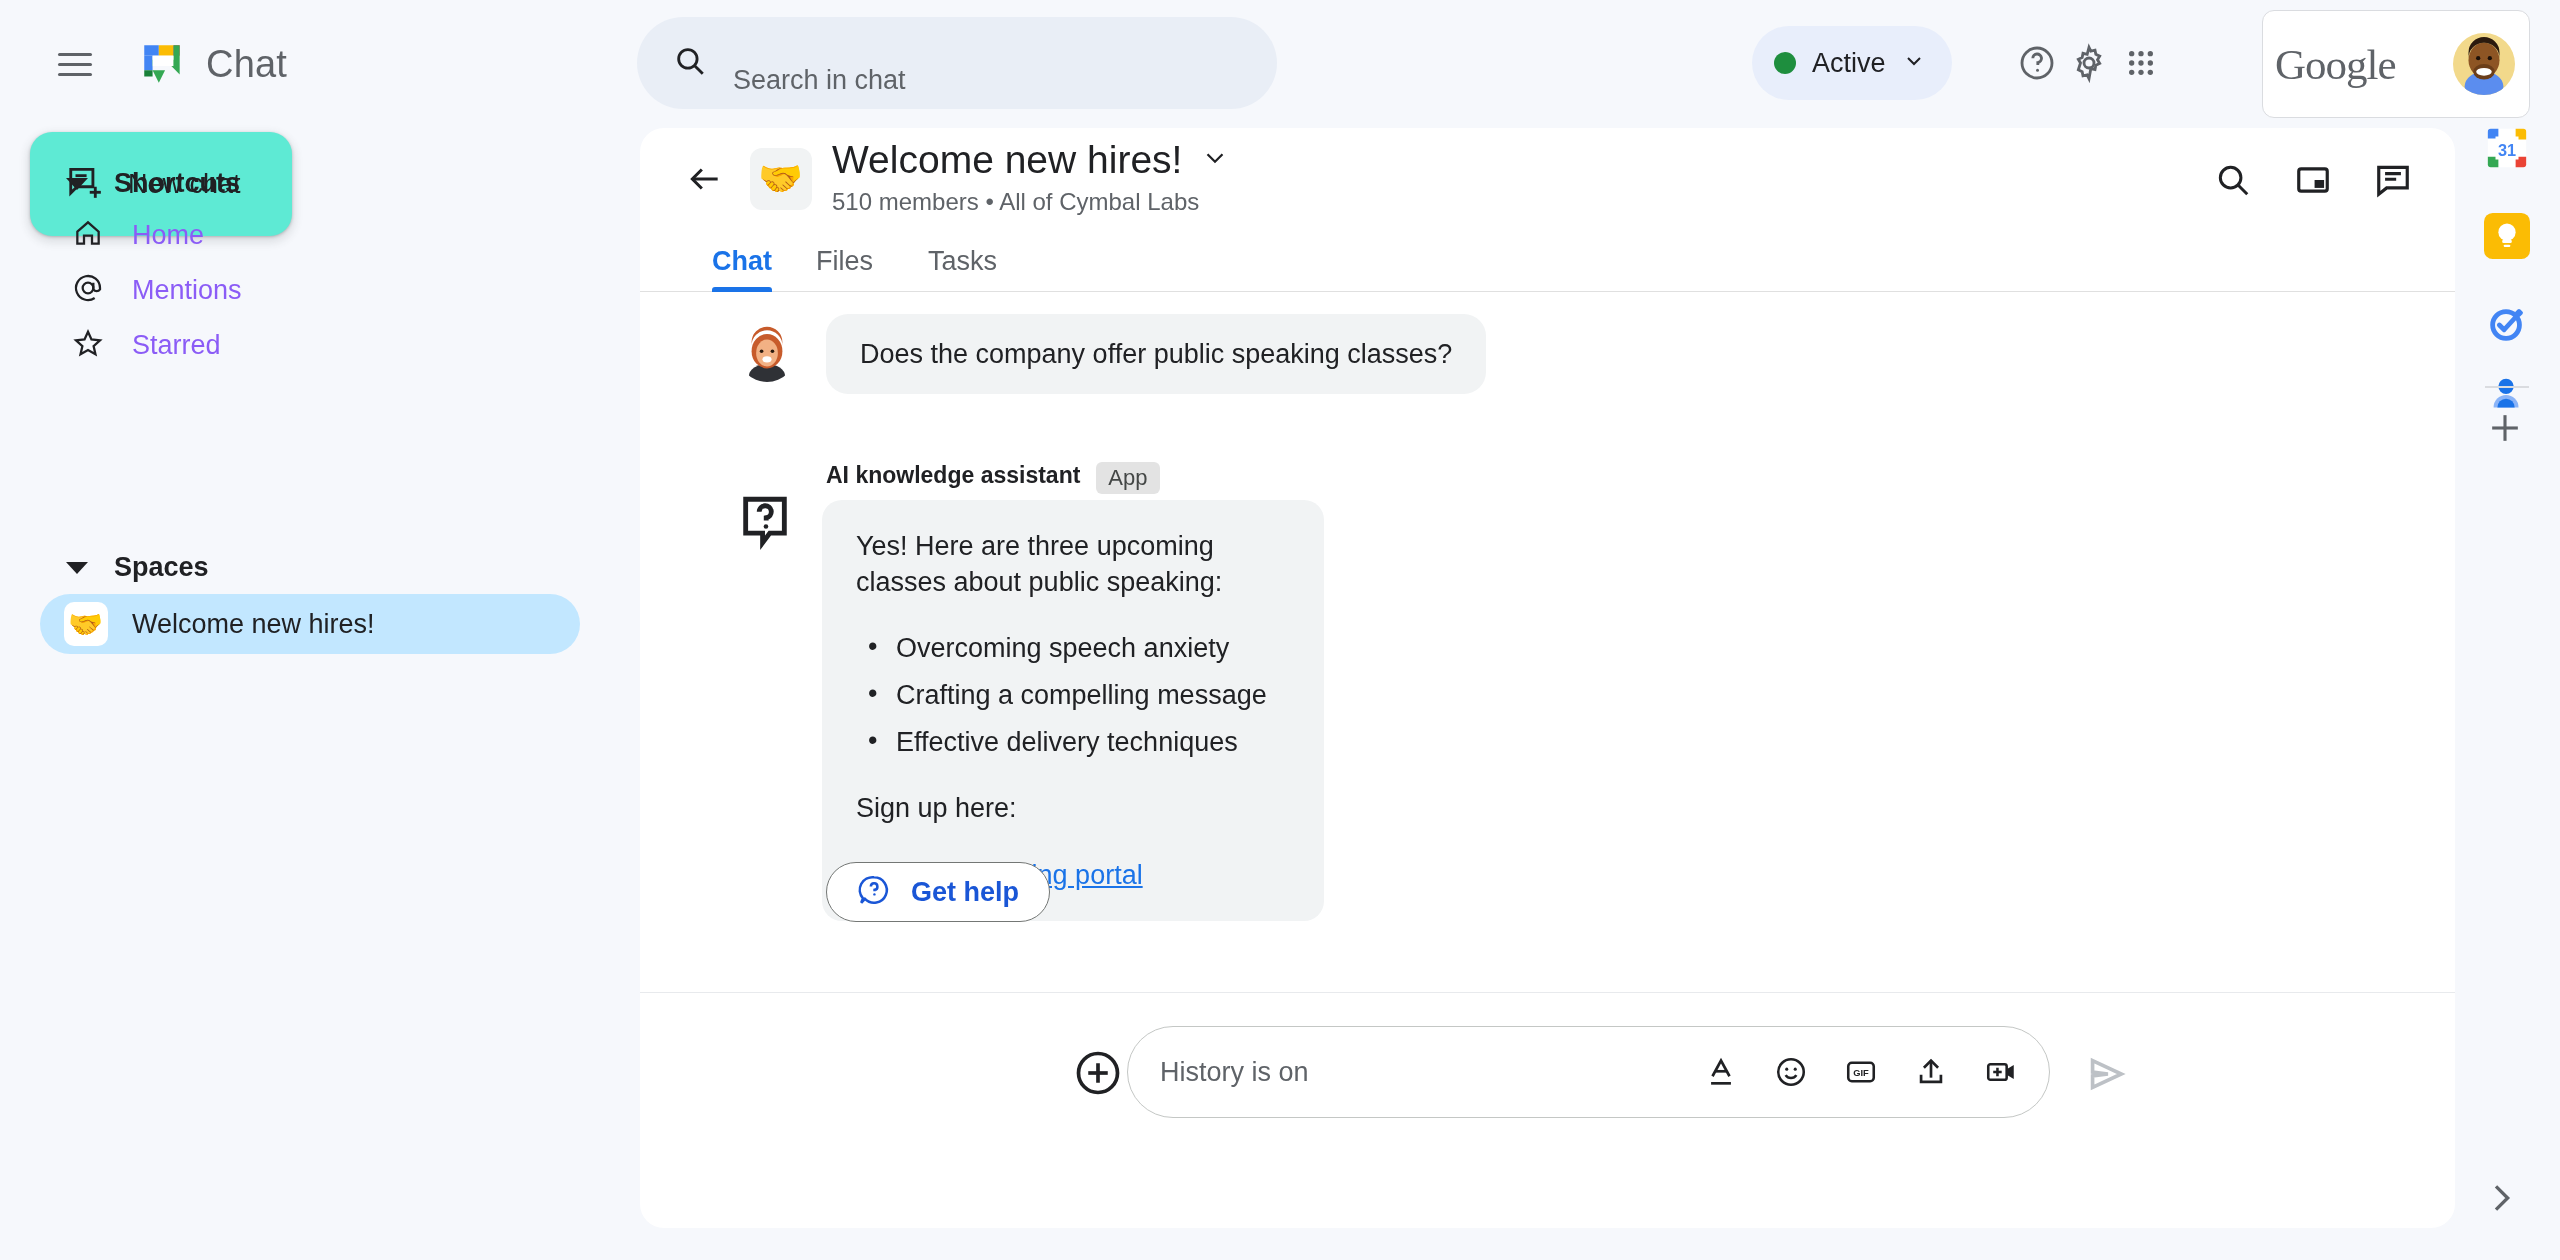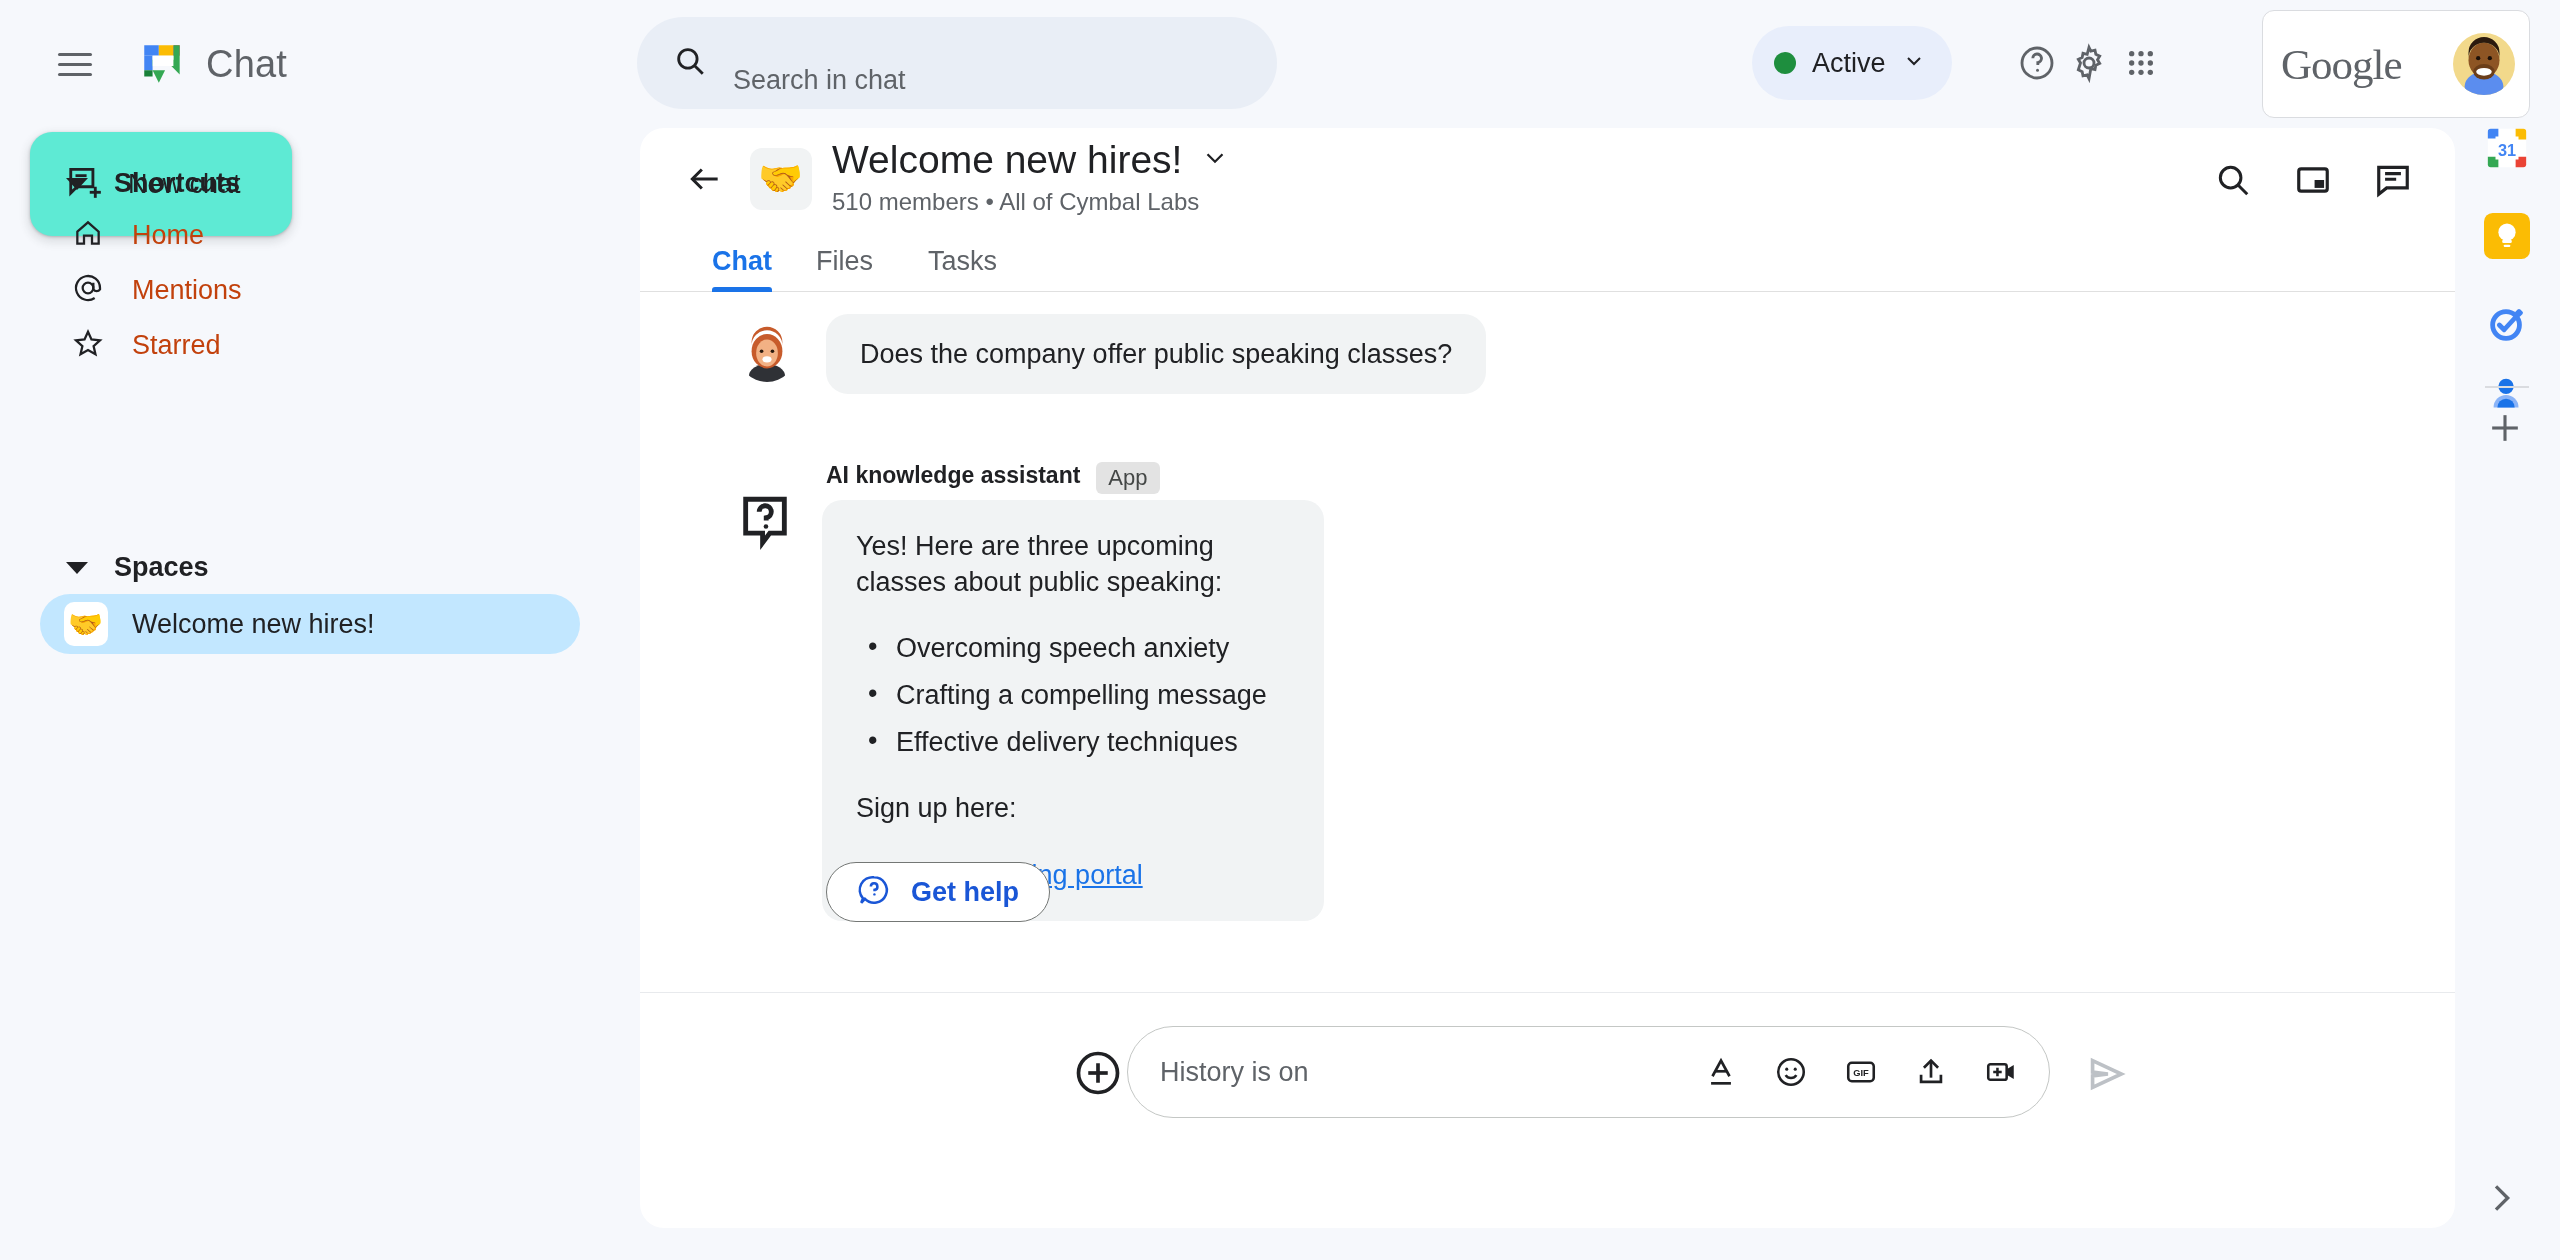--- a/index.html
+++ b/index.html
@@ -51,21 +51,21 @@
   }
   #help-icon { left: 2010px; }
   #settings-icon { left: 2062px; }
   #apps-icon { left: 2114px; }
 
   .account-chip {
     position: absolute; left: 2262px; top: 10px;
     width: 268px; height: 108px;
     background: #fff; border: 1px solid #dadce0; border-radius: 12px;
     display: flex; align-items: center; justify-content: space-between;
-    padding: 0 14px 0 18px; cursor: pointer;
+    padding: 0 14px 0 12px; cursor: pointer;
   }
   .google-word { font-size: 43px; color: #5f6368; letter-spacing: -1px; font-family: "Liberation Serif", serif; }
   .avatar-top { width: 62px; height: 62px; border-radius: 50%; overflow: hidden; flex: none; }
 
   
   .sidebar { position: absolute; left: 0; top: 128px; width: 640px; height: 1132px; }
   .newchat-btn {
     position: absolute; left: 30px; top: 4px;
     width: 262px; height: 104px;
     background: #5eead4; border-radius: 22px;
@@ -78,21 +78,21 @@
     position: absolute; left: 66px; display: flex; align-items: center; gap: 26px; cursor: pointer;
   }
   .caret { width: 0; height: 0; border-left: 11px solid transparent; border-right: 11px solid transparent; border-top: 12px solid #202124; }
   .section-title { font-size: 27px; font-weight: bold; color: #202124; }
 
   .nav-item {
     position: absolute; left: 40px; width: 540px; height: 56px;
     display: flex; align-items: center; gap: 28px; padding-left: 32px;
     border-radius: 28px; cursor: pointer;
   }
-  .nav-label { font-size: 27px; color: #c2410c; }
+  .nav-label { font-size: 27px; color: #8b5cf6; }
 
   .space-item {
     position: absolute; left: 40px; width: 540px; height: 60px;
     display: flex; align-items: center; gap: 24px; padding-left: 24px;
     border-radius: 30px; cursor: pointer;
   }
   .space-item.selected { background: #c2e7ff; }
   .space-emoji {
     width: 44px; height: 44px; background: #fff; border-radius: 10px;
     display: flex; align-items: center; justify-content: center; font-size: 28px; flex: none;

